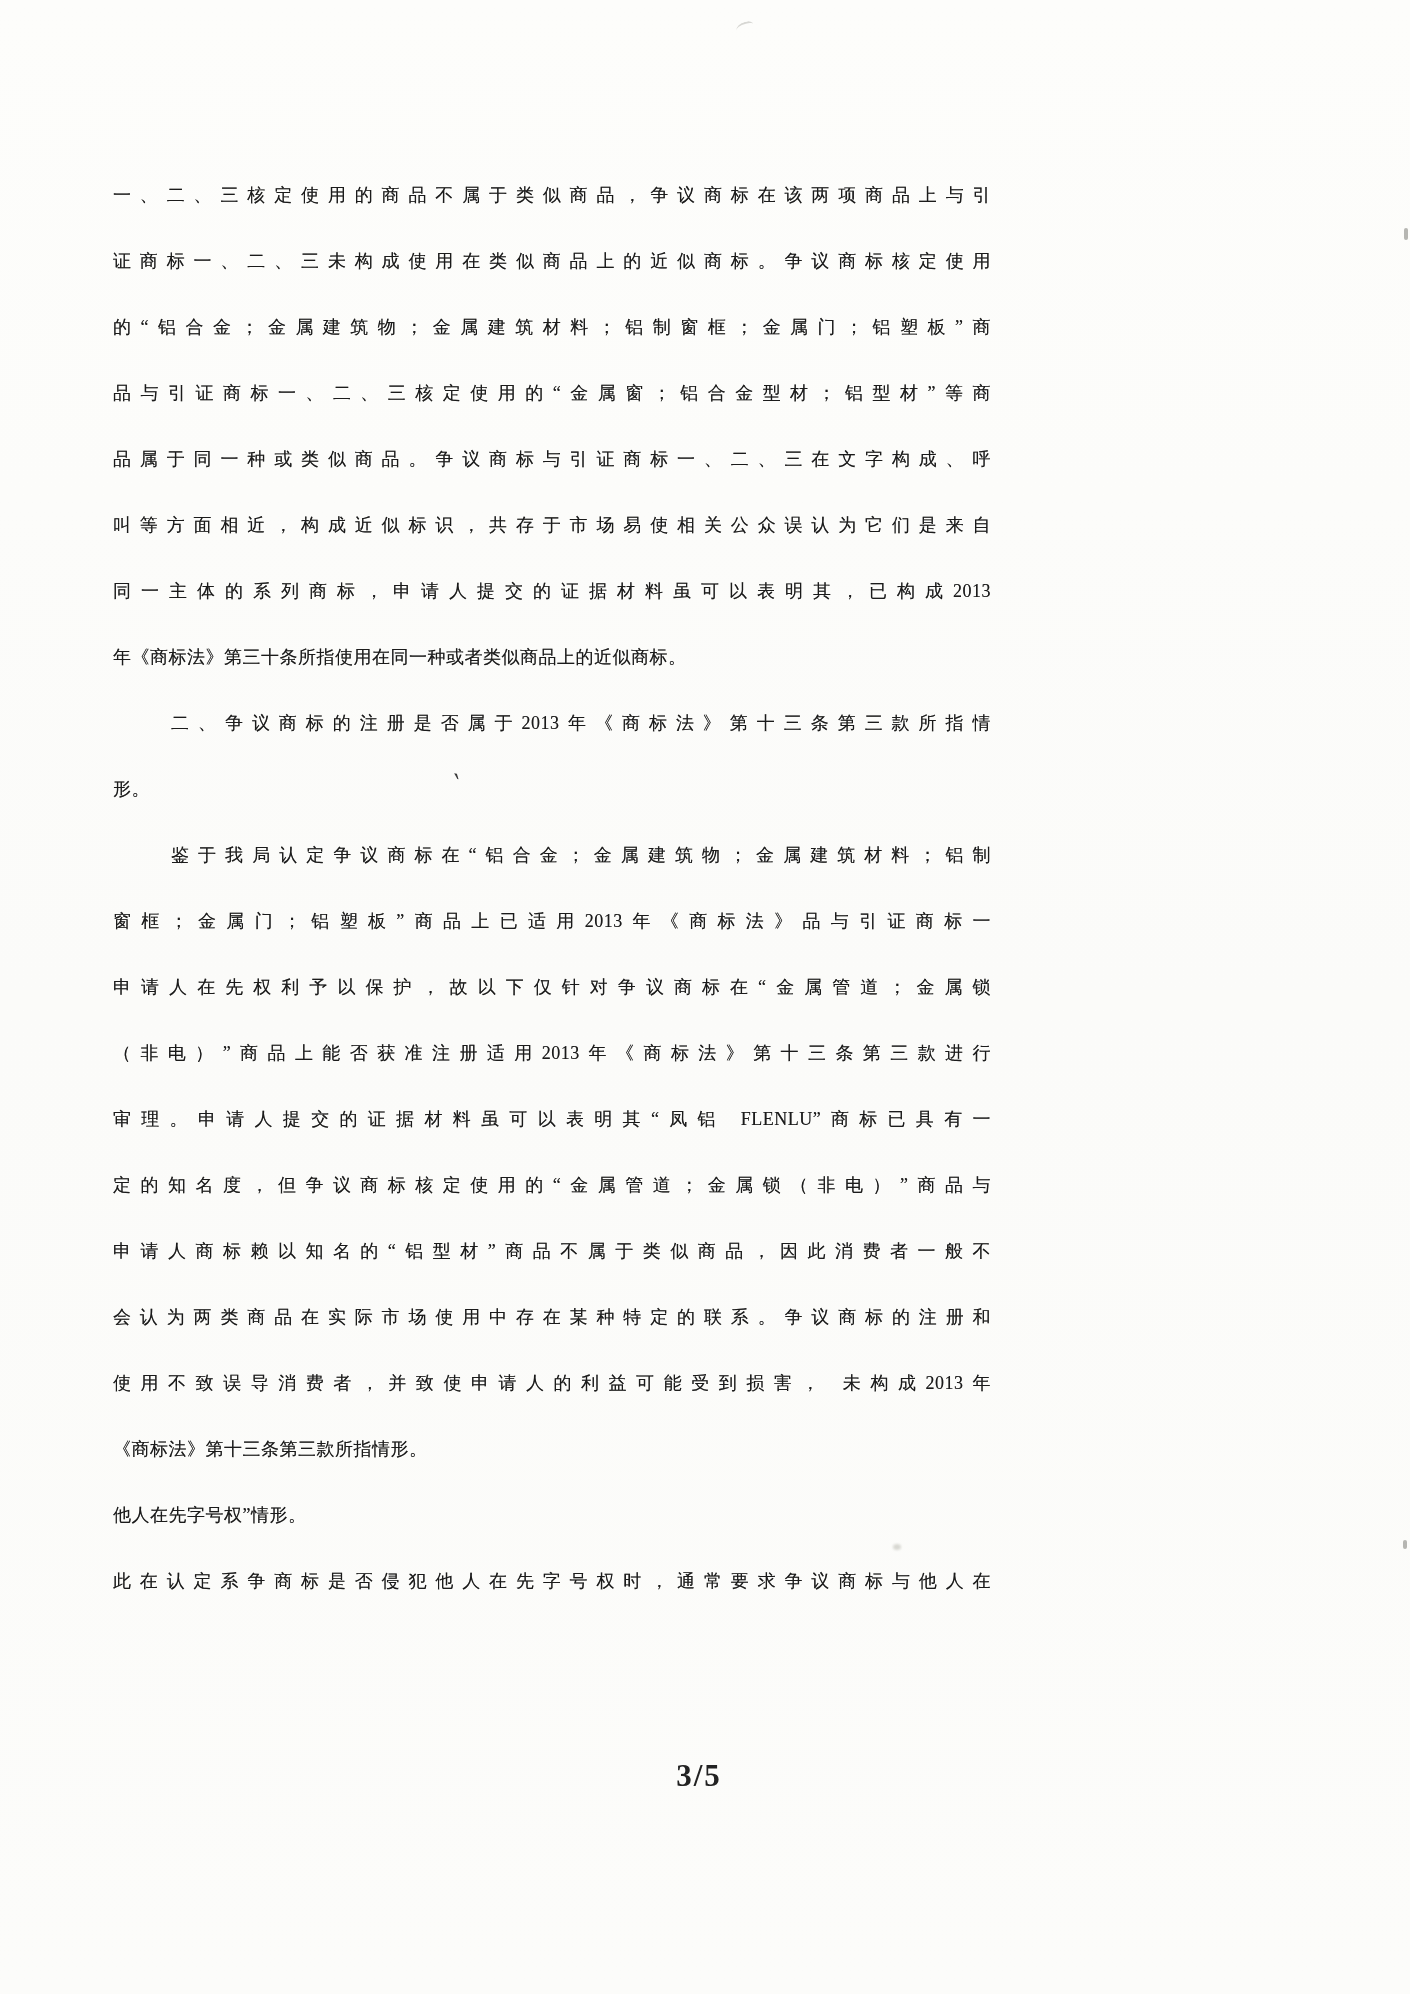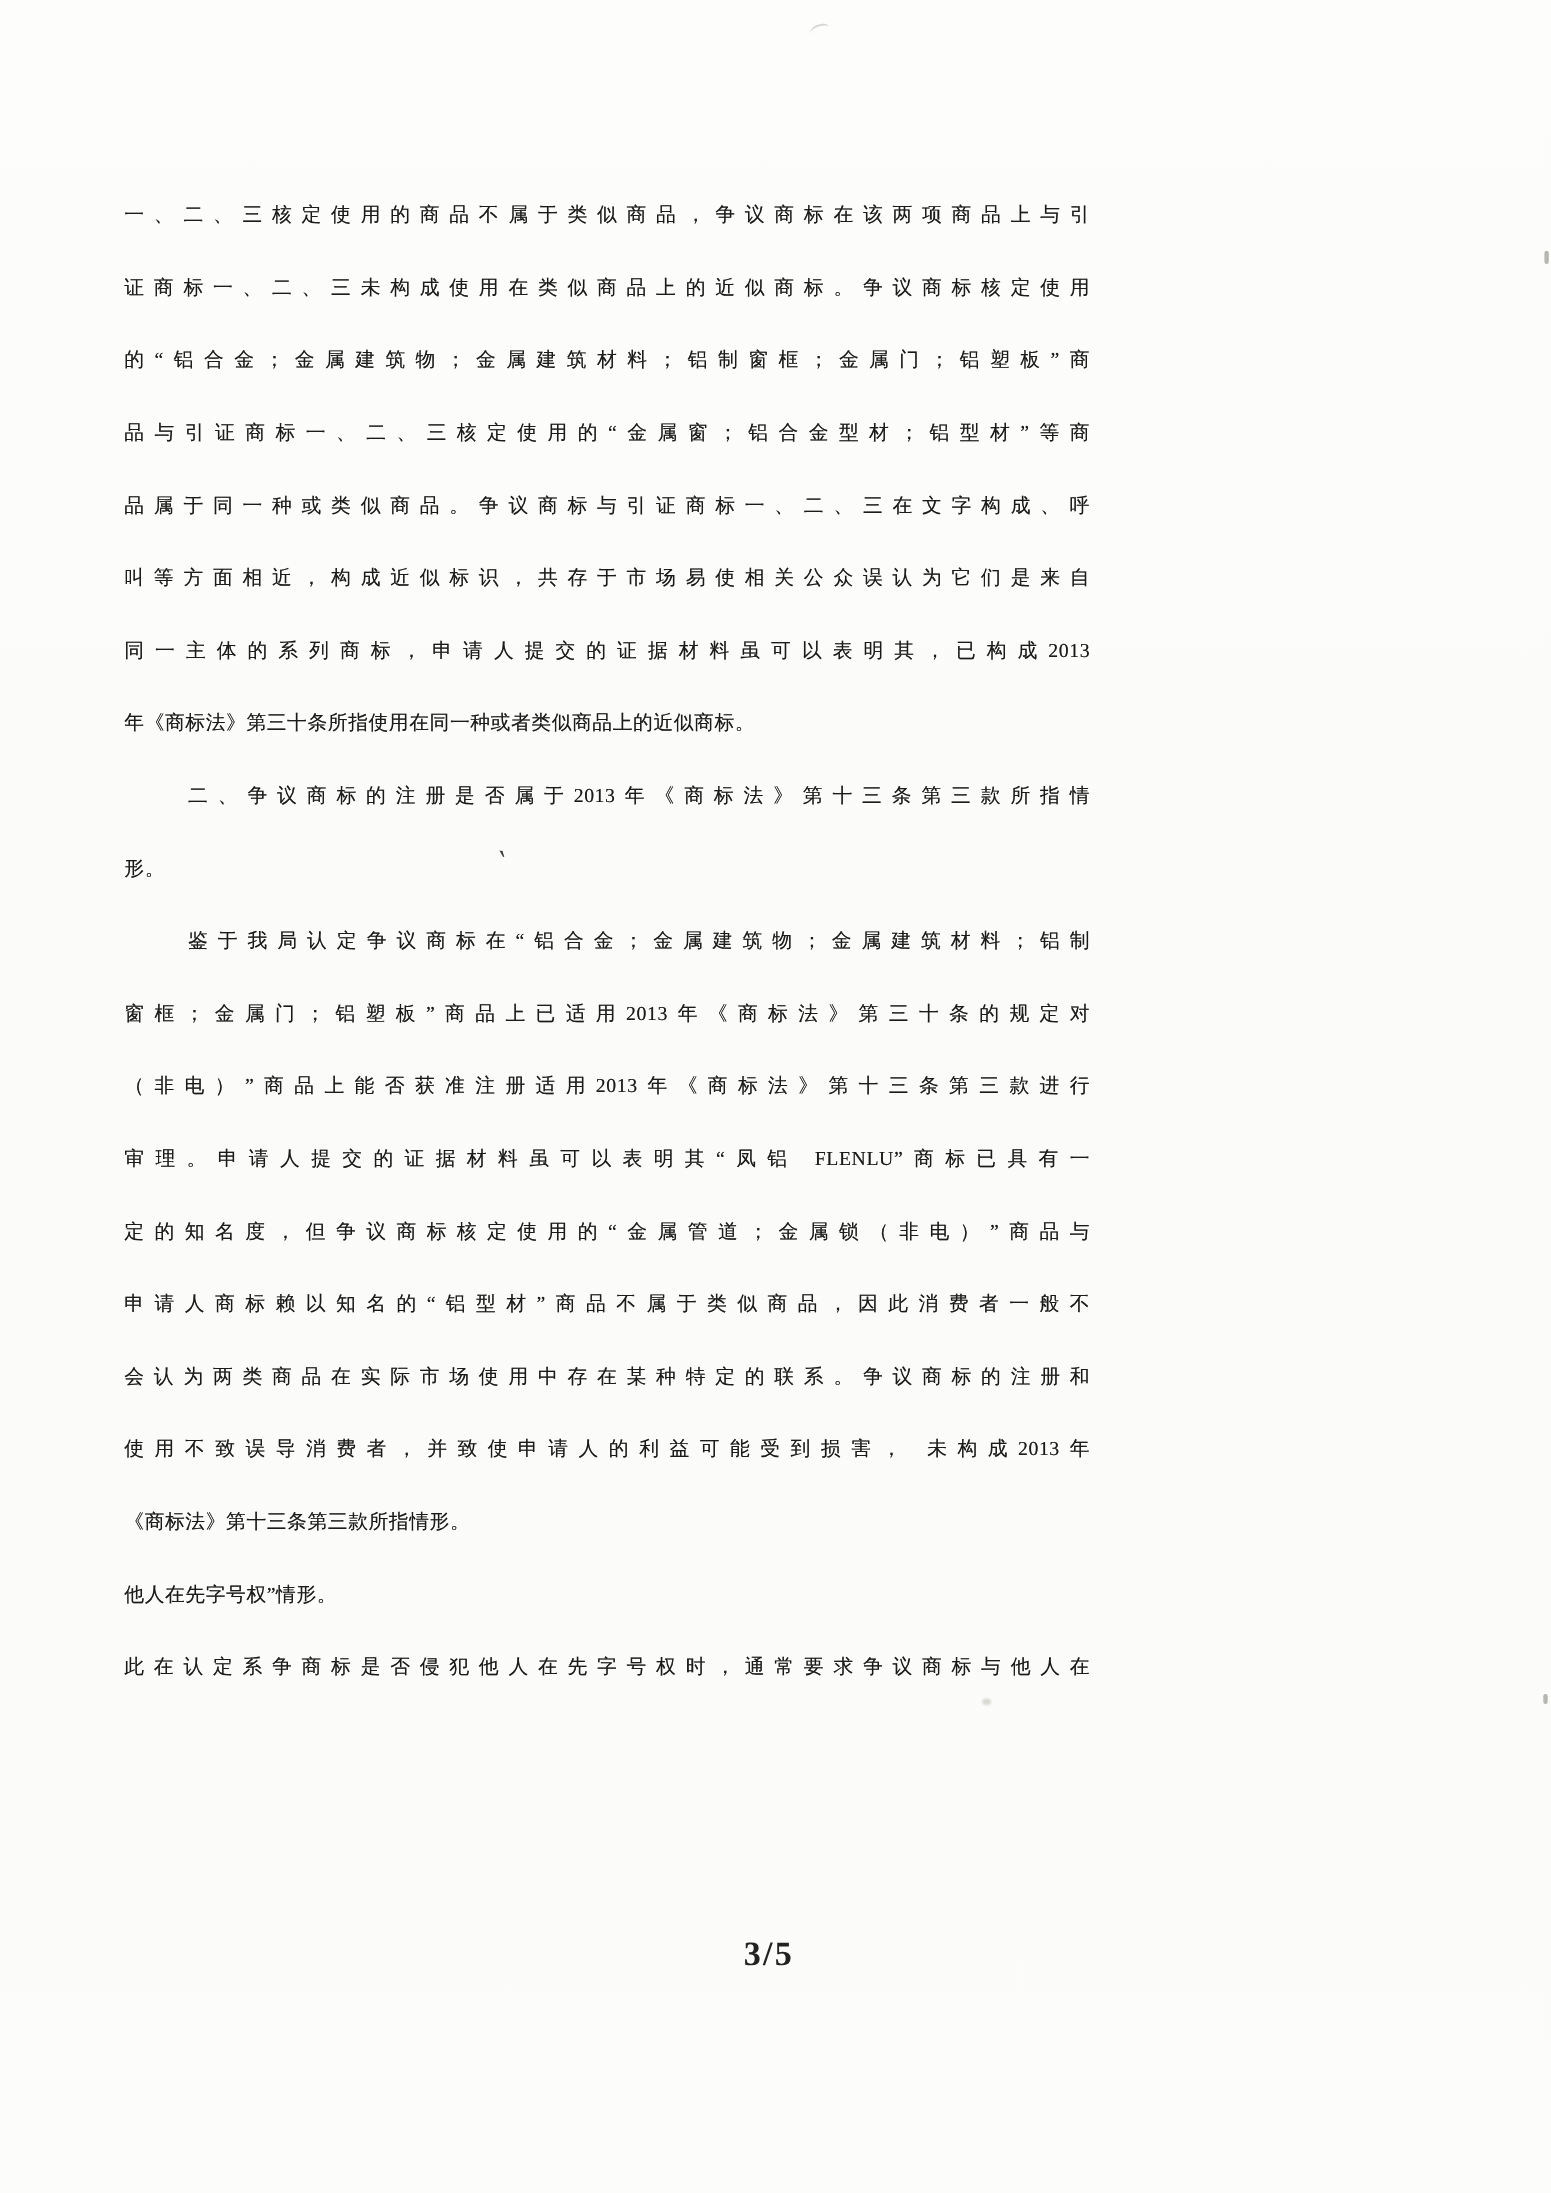--- a/index.html
+++ b/index.html
@@ -103,21 +103,22 @@
     <div class="line j">证商标一、二、三未构成使用在类似商品上的近似商标。争议商标核定使用</div>
     <div class="line j">的“铝合金；金属建筑物；金属建筑材料；铝制窗框；金属门；铝塑板”商</div>
     <div class="line j">品与引证商标一、二、三核定使用的“金属窗；铝合金型材；铝型材”等商</div>
     <div class="line j">品属于同一种或类似商品。争议商标与引证商标一、二、三在文字构成、呼</div>
     <div class="line j">叫等方面相近，构成近似标识，共存于市场易使相关公众误认为它们是来自</div>
     <div class="line j">同一主体的系列商标，申请人提交的证据材料虽可以表明其，已构成2013</div>
     <div class="line">年《商标法》第三十条所指使用在同一种或者类似商品上的近似商标。</div>
     <div class="line j ind">二、争议商标的注册是否属于2013年《商标法》第十三条第三款所指情</div>
     <div class="line">形。</div>
     <div class="line j ind">鉴于我局认定争议商标在“铝合金；金属建筑物；金属建筑材料；铝制</div>
-    <div class="line j">窗框；金属门；铝塑板”商品上已适用2013年《商标法》第三十条的规定对</div>
+    <div class="line j">窗框；金属门；铝塑板”商品上已适用2013年《商标法》品与引证商标一</div>
+    <div class="line j">申请人在先权利予以保护，故以下仅针对争议商标在“金属管道；金属锁</div>
     <div class="line j">（非电）”商品上能否获准注册适用2013年《商标法》第十三条第三款进行</div>
     <div class="line j">审理。申请人提交的证据材料虽可以表明其“凤铝 FLENLU”商标已具有一</div>
     <div class="line j">定的知名度，但争议商标核定使用的“金属管道；金属锁（非电）”商品与</div>
     <div class="line j">申请人商标赖以知名的“铝型材”商品不属于类似商品，因此消费者一般不</div>
     <div class="line j">会认为两类商品在实际市场使用中存在某种特定的联系。争议商标的注册和</div>
     <div class="line j">使用不致误导消费者，并致使申请人的利益可能受到损害， 未构成2013年</div>
     <div class="line">《商标法》第十三条第三款所指情形。</div>
     <div class="line">他人在先字号权”情形。</div>
     <div class="line j">此在认定系争商标是否侵犯他人在先字号权时，通常要求争议商标与他人在</div>
   </div>

